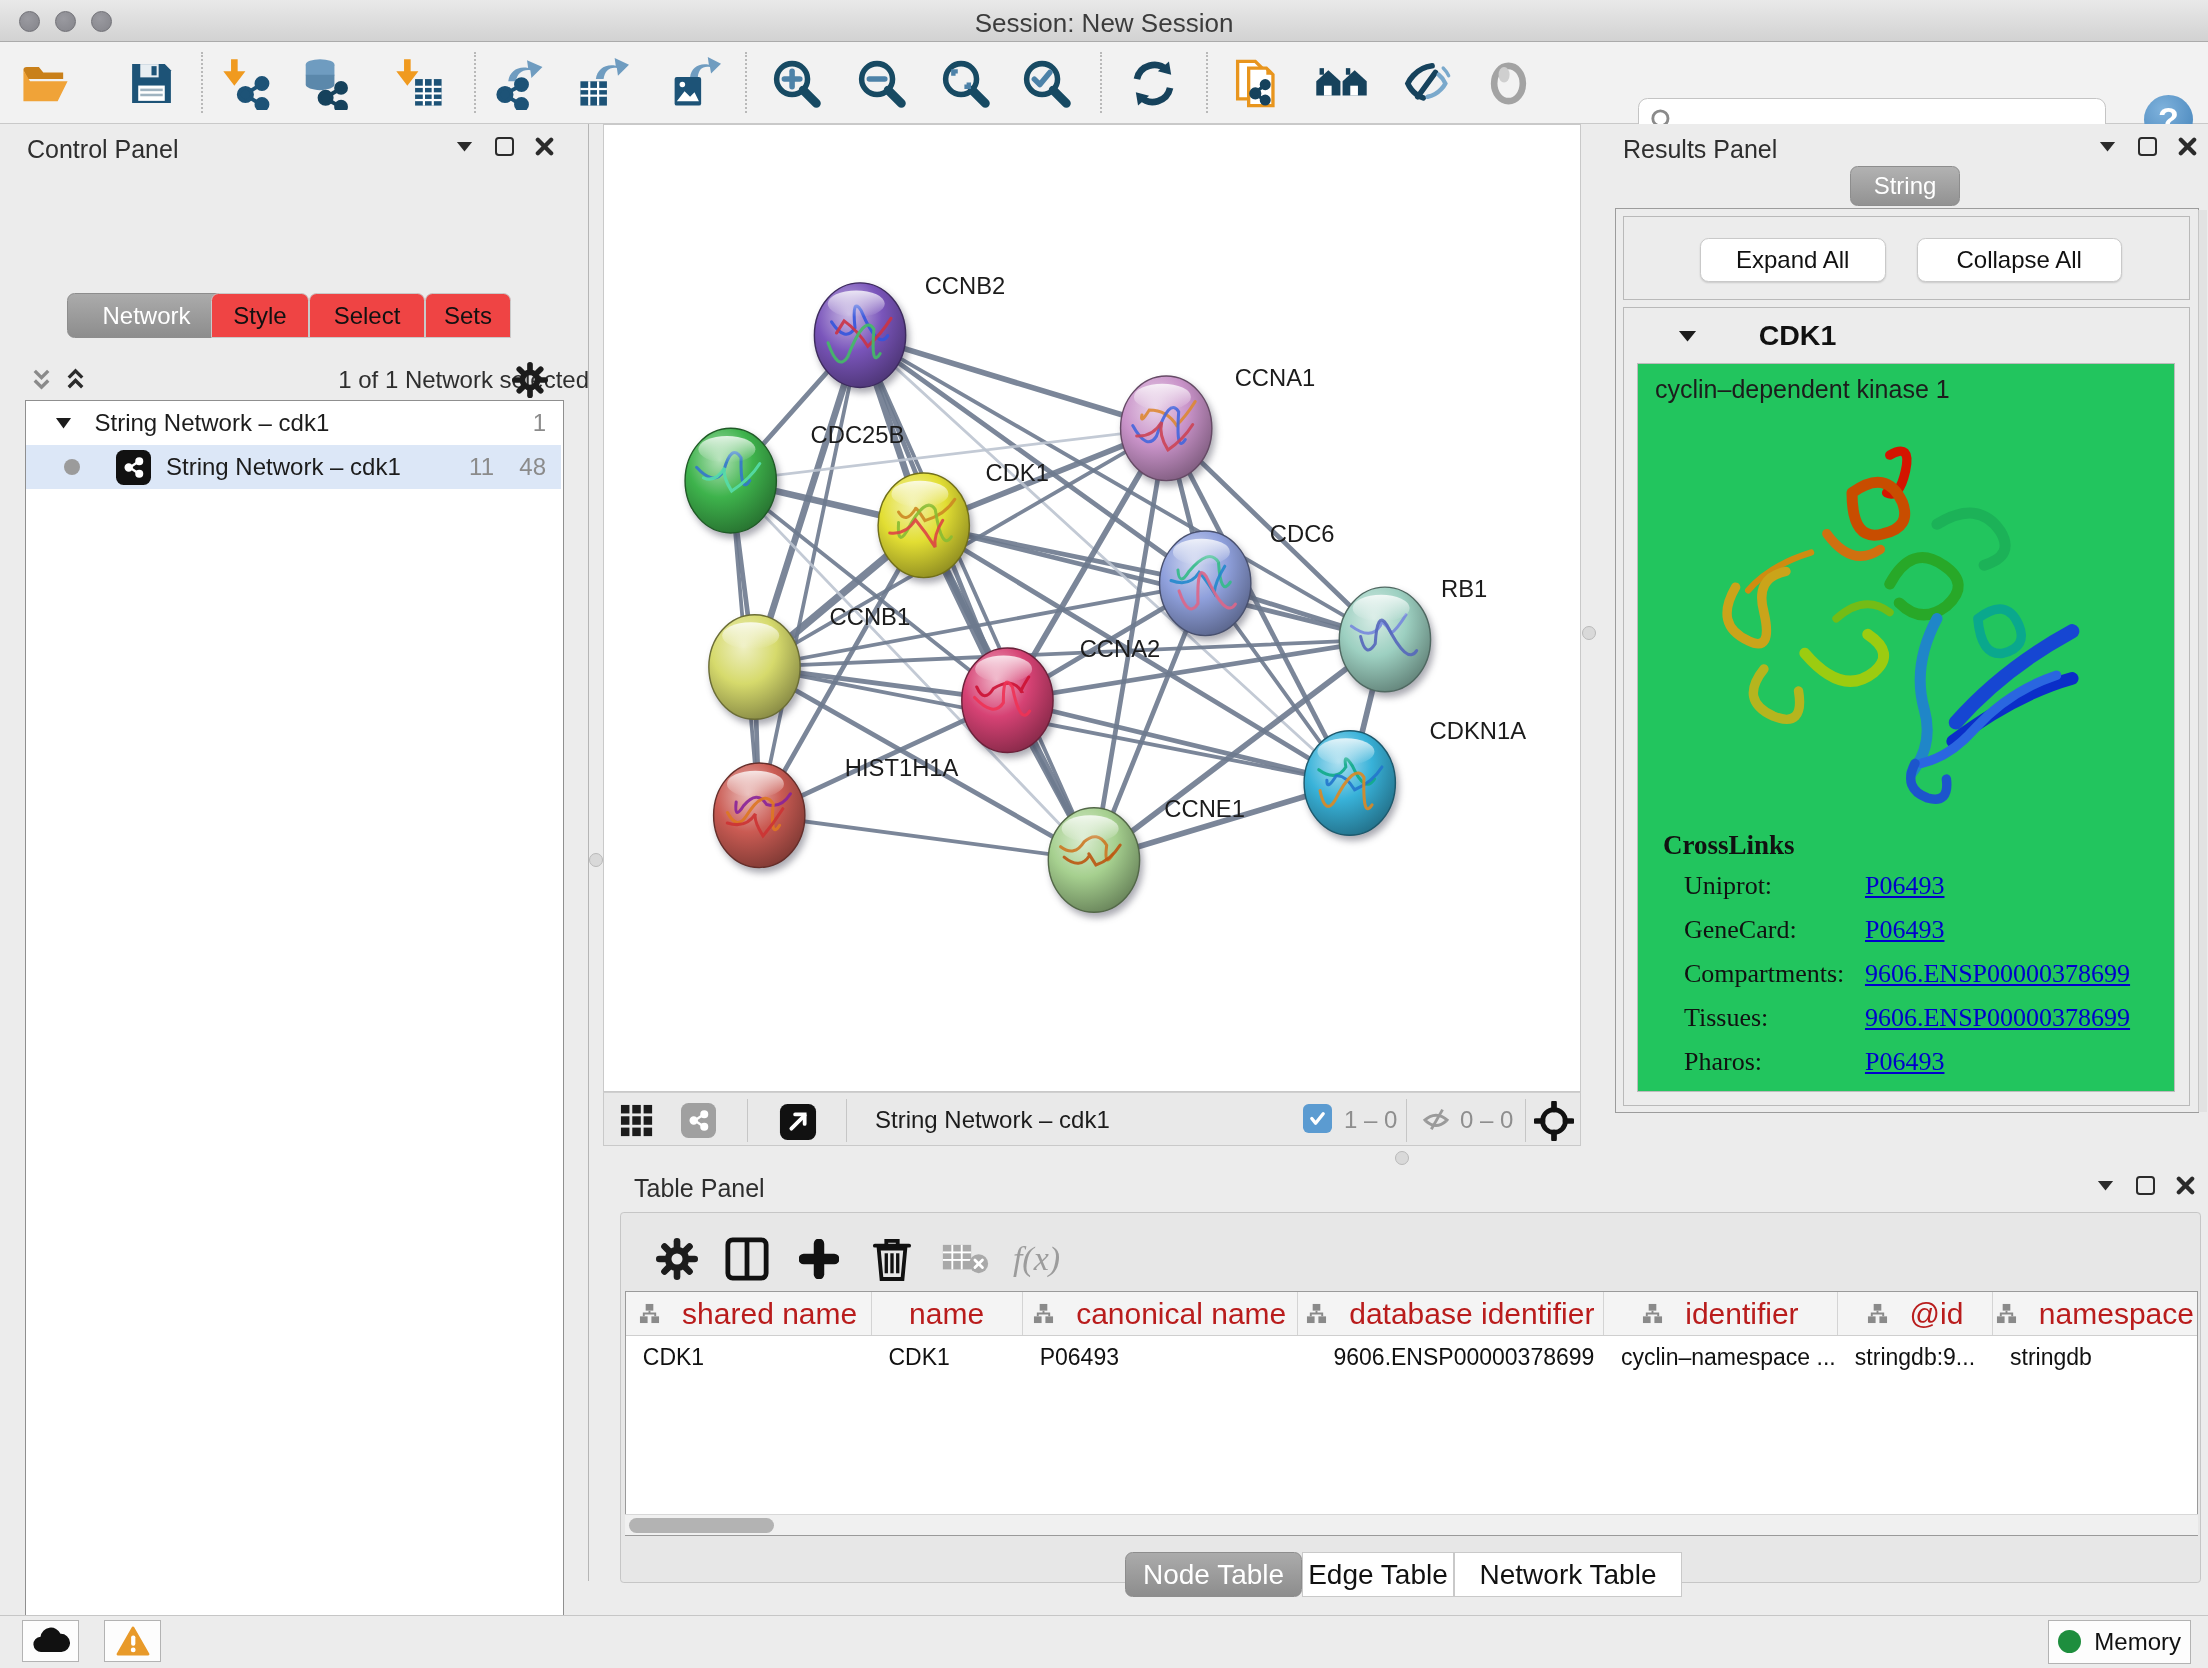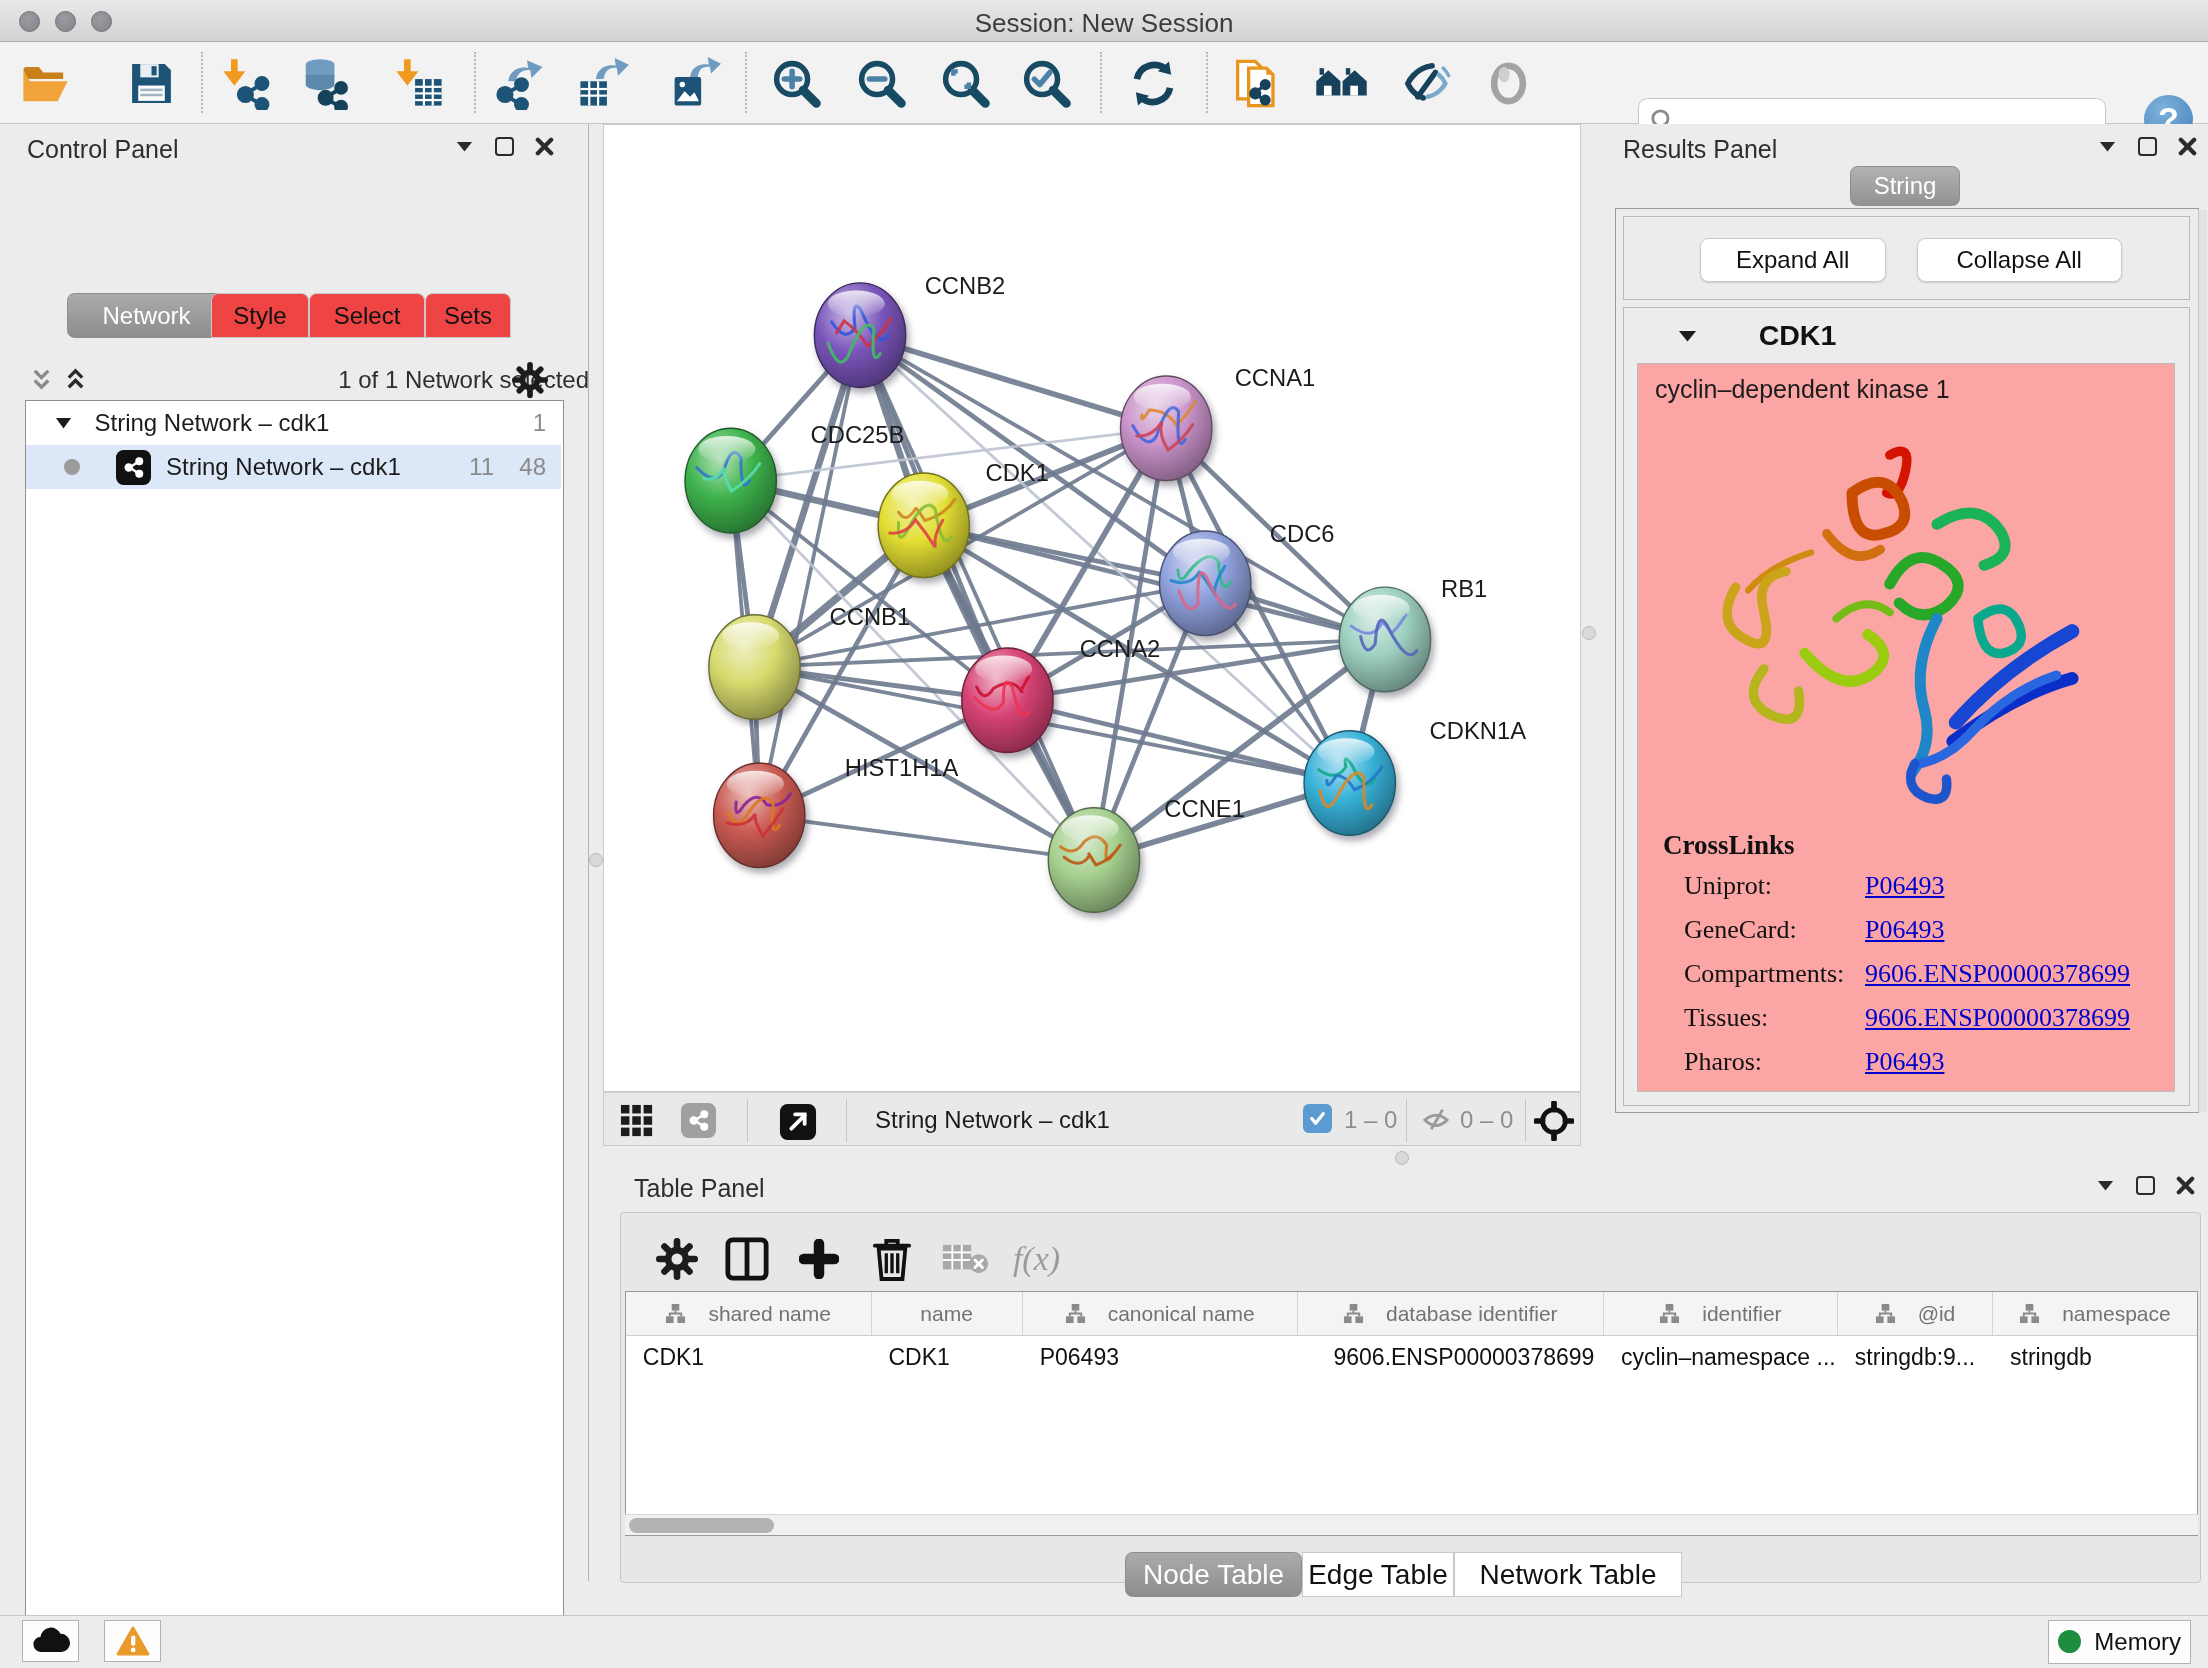--- a/index.html
+++ b/index.html
@@ -77,21 +77,21 @@
     background:linear-gradient(#b2b2b2,#929292); color:#fff; font-size:24px; border:1px solid #8d8d8d; border-radius:7.6px; cursor:pointer; }
   #rp-box { position:absolute; left:19px; top:84px; width:584px; height:905px; border:1.9px solid #9c9c9c; background:#ececec; }
   #rp-scroll { position:absolute; right:1.9px; top:86px; width:9.5px; height:902px; background:#e2e2e2; border-left:1px solid #c6c6c6; }
   #expand-box { position:absolute; left:6.7px; top:6.7px; width:567px; height:84px; border:1px solid #b9b9b9; }
   .rbtn { position:absolute; top:21px; height:44px; background:#fff; border:1px solid #c9c9c9; border-radius:8.6px;
     font-size:24px; color:#111; cursor:pointer; box-shadow:0 1px 1.9px rgba(0,0,0,.15); }
   #gene-box { position:absolute; left:6.7px; top:98px; width:567px; height:799px; border:1px solid #b9b9b9; }
   #gene-head { position:absolute; left:0; top:0; width:100%; height:55px; }
   #gene-tri { position:absolute; left:53px; top:21px; }
   #gene-name { position:absolute; left:135px; top:11.4px; font-size:28.5px; font-weight:bold; color:#111; }
-  #gene-inner { position:absolute; left:13.3px; top:55px; width:538px; height:729px; border:1px solid #bcbcbc; background:#fca5a5; }
+  #gene-inner { position:absolute; left:13.3px; top:55px; width:538px; height:729px; border:1px solid #bcbcbc; background:#22c55e; }
   #gene-desc { position:absolute; left:17px; top:11.4px; font-size:25px; color:#1c1c1c; }
   #protein-img { position:absolute; left:63px; top:63px; }
   #crosslinks { position:absolute; left:25px; top:466px; font-family:"Liberation Serif", serif; }
   #crosslinks .clt { font-size:27px; font-weight:bold; color:#111; }
   .clrow { position:relative; height:44px; }
   .clrow .cll { position:absolute; left:21px; top:9.5px; font-size:26px; color:#111; }
   .clrow .clv { position:absolute; left:202px; top:9.5px; font-size:26px; color:#0000cc; text-decoration:underline; cursor:pointer; }
 
   
   #h-divider { position:absolute; left:603px; top:1146px; width:1605px; height:24px; background:#ececec; }
@@ -99,21 +99,21 @@
   
   #table-panel { position:absolute; left:603px; top:1170px; width:1605px; height:442px; background:#ececec; }
   #tp-title { position:absolute; left:31px; top:3.8px; }
   #tp-icons { left:1493px; top:5.7px; }
   #tp-box { position:absolute; left:17px; top:42px; width:1581px; height:371px; background:#e7e7e7; border:1px solid #c6c6c6; border-radius:3.8px; }
   .tp-tool { position:absolute; top:17px; width:57px; height:57px; background:none; border:none; cursor:pointer; display:flex; align-items:center; justify-content:center; }
   #fx-label { font-family:"Liberation Serif", serif; font-style:italic; font-size:34px; color:#9c9c9c; }
   #tbl { position:absolute; left:3.8px; top:78px; width:1573px; height:245px; background:#fff; border:1.9px solid #9a9a9a; overflow:hidden; }
   #tbl-head { display:flex; height:44px; background:#f4f4f4; border-bottom:1px solid #cfcfcf; }
   .th { position:relative; display:flex; align-items:center; justify-content:center; gap:22px;
-    font-size:21px; color:#737373; border-right:1px solid #d4d4d4; overflow:hidden; white-space:nowrap; }
+    font-size:30px; color:#b91c1c; border-right:1px solid #d4d4d4; overflow:hidden; white-space:nowrap; }
   #tbl-row { display:flex; height:42px; background:#fff; }
   .td { padding-left:17px; display:flex; align-items:center; font-size:23px; color:#111; overflow:hidden; white-space:nowrap; }
   #tbl-hscroll { position:absolute; left:3.8px; top:301px; width:1573px; height:21px; background:#f0f0f0; border-top:1px solid #d8d8d8; }
   #tbl-thumb { position:absolute; left:3.8px; top:2.9px; width:145px; height:15px; background:#b3b3b3; border-radius:7.6px; }
   #tbl-tabs { position:absolute; left:0; top:382px; width:1605px; height:46px; }
   .ttab { position:absolute; top:0; height:45px; background:#fff; border:1px solid #c9c9c9; font-size:28px; color:#111; cursor:pointer; }
   .ttab.sel { background:linear-gradient(#ababab,#8d8d8d); color:#fff; border-color:#8d8d8d; border-radius:7.6px; }
 
   
   #status-bar { position:absolute; left:0; top:1615px; width:2208px; height:53px; background:#ececec; border-top:1px solid #c6c6c6; }

